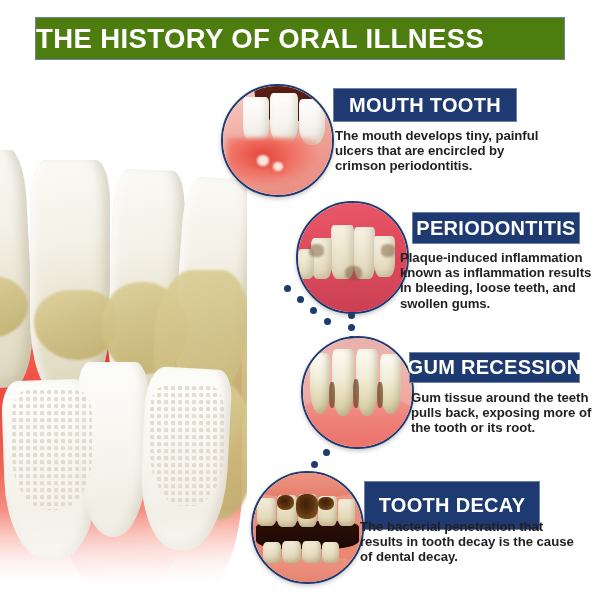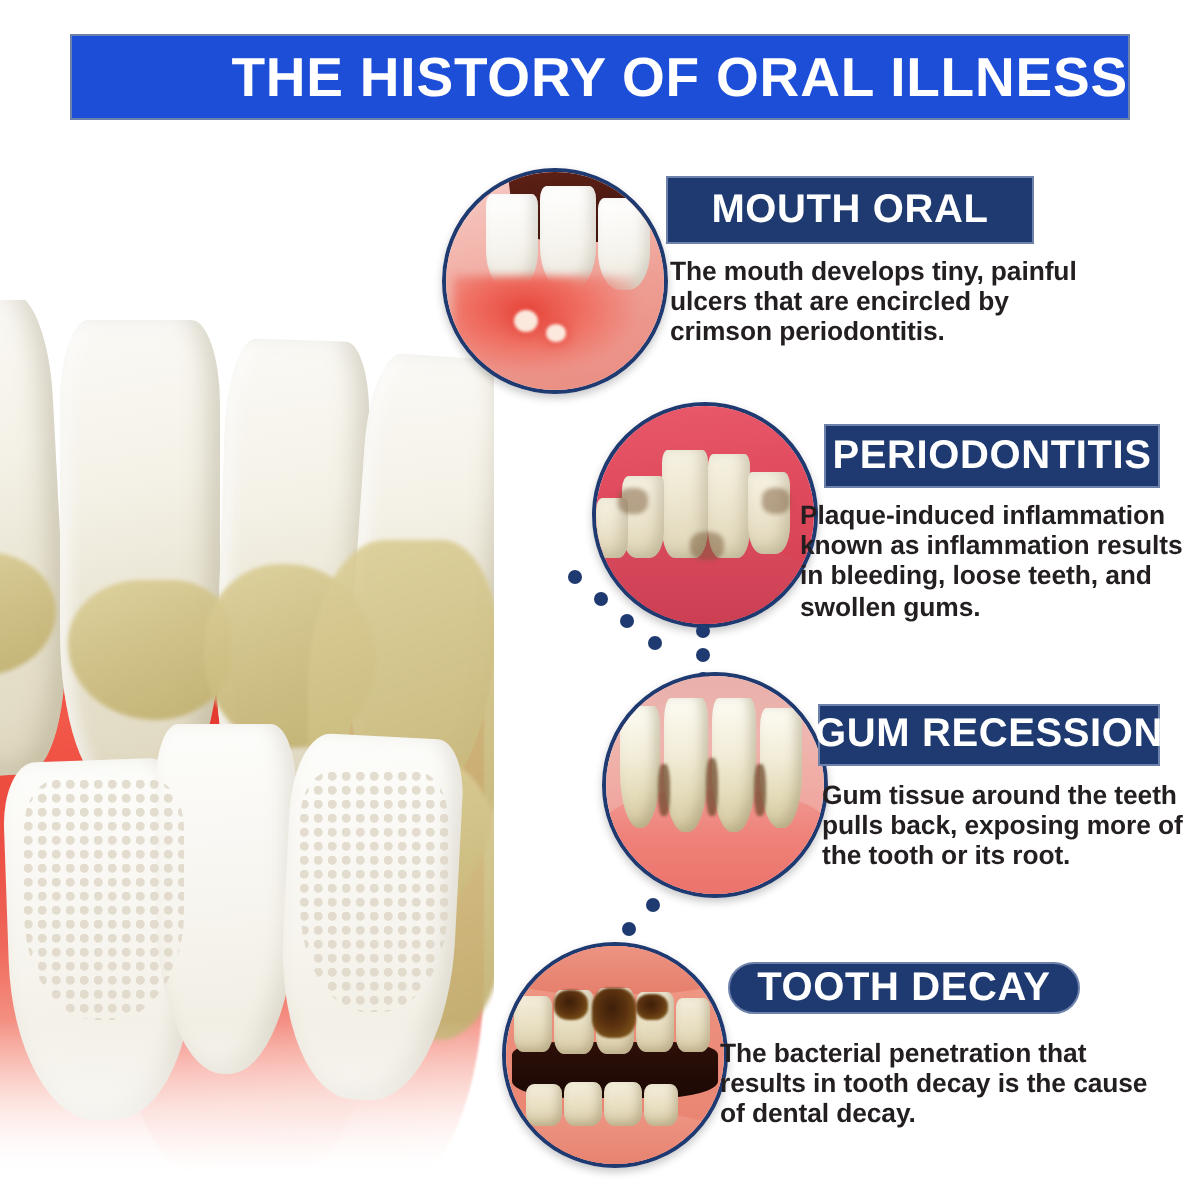--- a/index.html
+++ b/index.html
@@ -7,23 +7,23 @@
   body {
     font-family:"Liberation Sans", sans-serif;
     background:#ffffff;
     position:relative;
     overflow:hidden;
   }
 
   
   #title-banner{
     position:absolute; left:35px; top:17px; width:530px; height:43px;
-    background:#1d4ed8;
+    background:#4d7c0f;
     border:1px solid #6d82aa;
-    display:flex; align-items:center; justify-content:flex-end;
+    display:flex; align-items:center; justify-content:flex-start;
   }
   #title-banner .title-text{
     color:#ffffff;
     font-size:27.5px;
     font-weight:bold;
     letter-spacing:0.4px;
     white-space:nowrap;
   }
 
   
@@ -166,21 +166,21 @@
 
   #box-ulcer{ left:333px; top:88px; width:184px; height:34px; }
   #text-ulcer{ left:335px; top:128px; width:215px; }
 
   #box-perio{ left:412px; top:212px; width:168px; height:32px; }
   #text-perio{ left:400px; top:250px; width:200px; }
 
   #box-recession{ left:409px; top:352px; width:171px; height:31px; }
   #text-recession{ left:411px; top:390px; width:185px; }
 
-  #box-decay{ left:364px; top:481px; width:176px; height:26px;border-radius:15px; }
+  #box-decay{ left:364px; top:481px; width:176px; height:49px; }
   #text-decay{ left:360px; top:519px; width:215px; }
 </style>
 </head>
 <body>
 
 <div id="title-banner">
   <span class="title-text">THE HISTORY OF ORAL ILLNESS</span>
 </div>
 
 <div id="tooth-illustration">
@@ -289,21 +289,21 @@
     <div class="dec-caries" style="left:60%; top:22%; width:14%; height:12%; border-radius:44%;"></div>
 
     <div class="dec-tooth" style="left:9%;  top:63%; width:17%; height:20%; border-radius:22% 22% 30% 30%;"></div>
     <div class="dec-tooth" style="left:27%; top:62%; width:17%; height:21%; border-radius:22% 22% 30% 30%;"></div>
     <div class="dec-tooth" style="left:45%; top:62%; width:17%; height:21%; border-radius:22% 22% 30% 30%;"></div>
     <div class="dec-tooth" style="left:63%; top:63%; width:16%; height:20%; border-radius:22% 22% 30% 30%;"></div>
   </div>
 </div>
 
 <div id="box-ulcer" class="heading-box">
-  <span class="heading-text">MOUTH ORAL</span>
+  <span class="heading-text">MOUTH TOOTH</span>
 </div>
 <div id="text-ulcer" class="body-text">The mouth develops tiny, painful ulcers that are encircled by crimson periodontitis.</div>
 
 <div id="box-perio" class="heading-box">
   <span class="heading-text">PERIODONTITIS</span>
 </div>
 <div id="text-perio" class="body-text">Plaque-induced inflammation known as inflammation results in bleeding, loose teeth, and swollen gums.</div>
 
 <div id="box-recession" class="heading-box">
   <span class="heading-text">GUM RECESSION</span>

